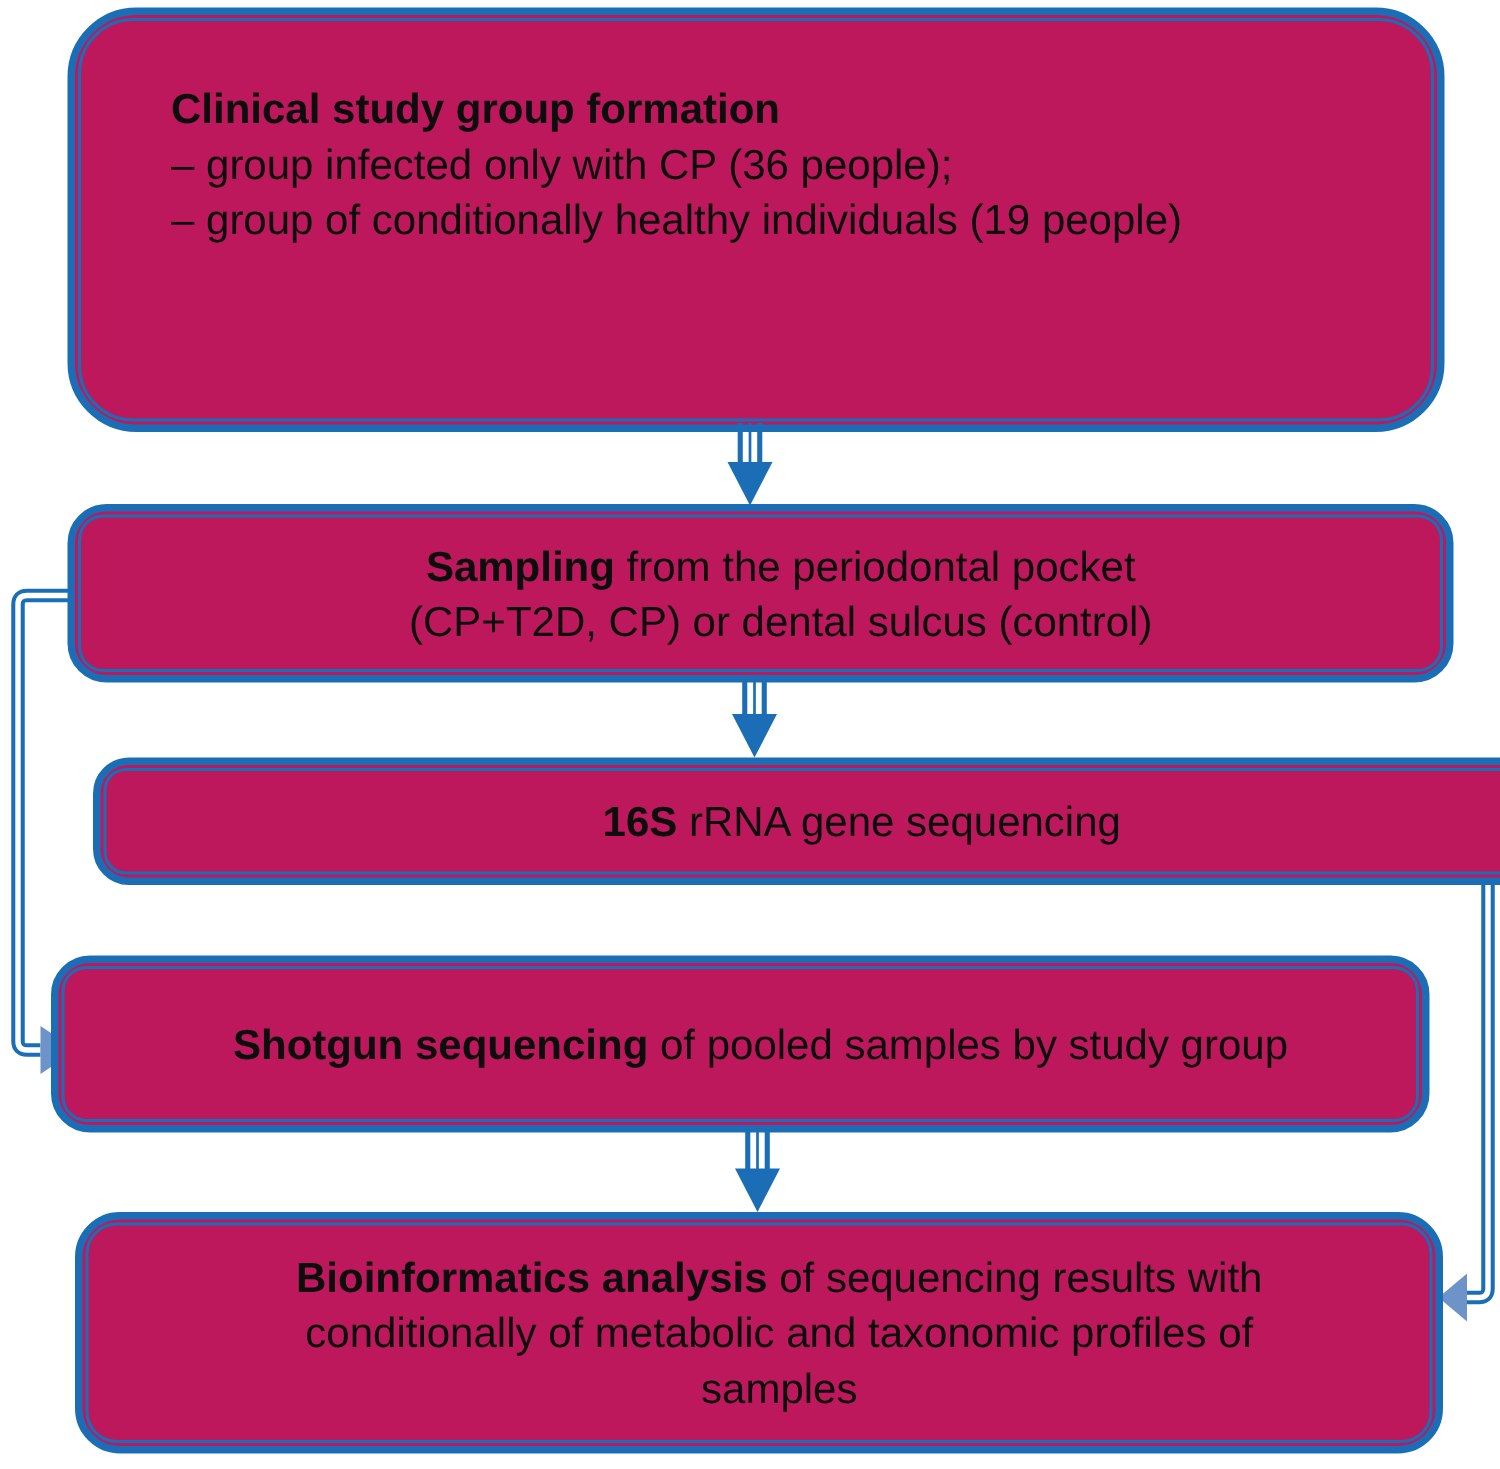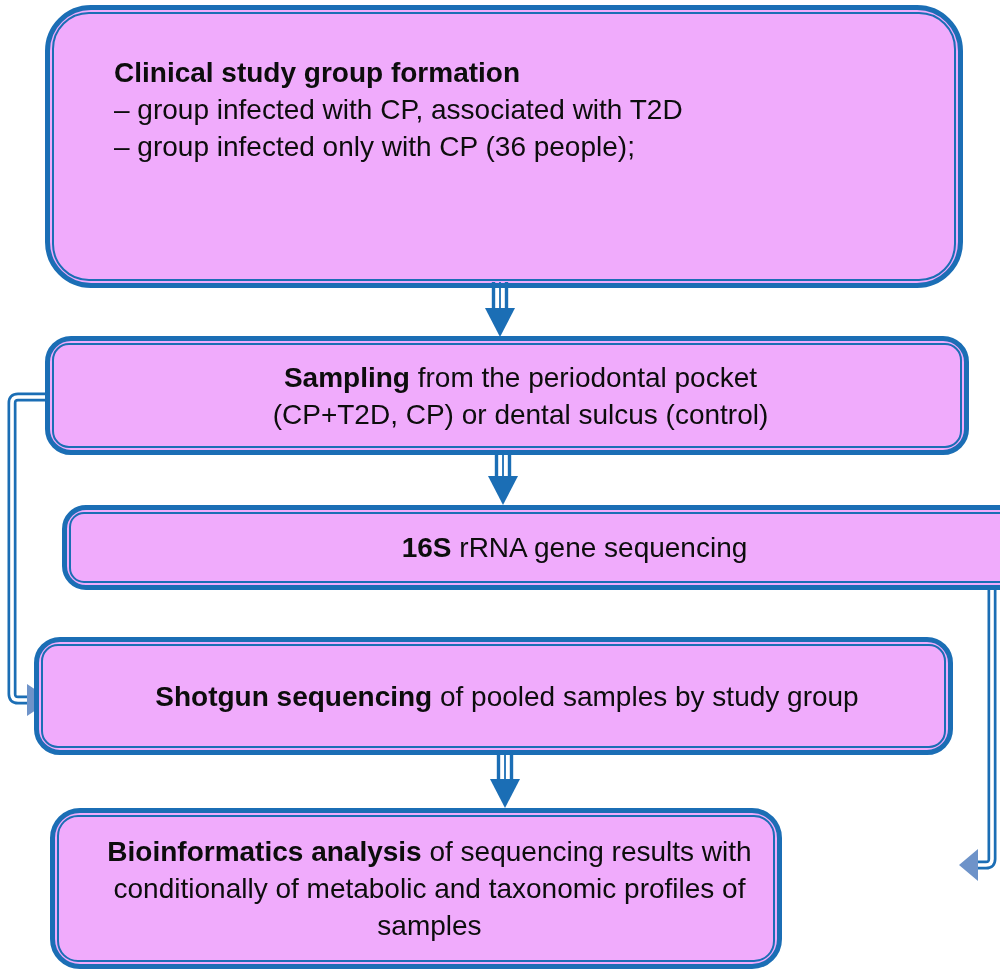--- a/index.html
+++ b/index.html
@@ -15,21 +15,21 @@
     width: 1000px;
     height: 979px;
     background: var(--background);
     font-family: "Liberation Sans", sans-serif;
     color: var(--text-color);
     overflow: hidden;
   }
   
   .box {
     position: absolute;
-    background: #f0abfc;
+    background: #be185d;
     border: 5px solid var(--line-blue);
     border-radius: var(--r, 26px);
   }
   .box::before {
     content: "";
     position: absolute;
     inset: 2px;
     border: 2px solid var(--line-blue);
     border-radius: calc(var(--r, 26px) - 9px);
     pointer-events: none;
@@ -75,22 +75,22 @@
 
   <svg class="conn" style="left:950px; top:538px;" width="50" height="356" viewBox="0 0 50 356">
     <path class="stroke-main" stroke-width="9" d="M 8 10 H 36 Q 42 10 42 16 V 321 Q 42 327 36 327 H 27"></path>
     <path class="stroke-white" stroke-width="3.6" d="M 8 10 H 36 Q 42 10 42 16 V 321 Q 42 327 36 327 H 27"></path>
     <polygon class="head-light" points="28,311 28,343 9,327"></polygon>
   </svg>
 
   <div class="box" style="left:45px; top:5px; width:918px; height:283px; --r:46px;">
     <div class="content left">
       <div class="bline"><b>Clinical study group formation</b></div>
-      <div class="bline">– group infected with CP, associated with T2D</div>
       <div class="bline">– group infected only with CP (36 people);</div>
+      <div class="bline">– group of conditionally healthy individuals (19 people)</div>
     </div>
   </div>
 
   <div class="box" style="left:45px; top:336px; width:924px; height:119px; --r:26px;">
     <div class="content center">
       <div class="bline"><b>Sampling</b><span> from the periodontal pocket</span></div>
       <div class="bline">(CP+T2D, CP) or dental sulcus (control)</div>
     </div>
   </div>
 
@@ -99,21 +99,21 @@
       <div class="bline"><b>16S</b><span> rRNA gene sequencing</span></div>
     </div>
   </div>
 
   <div class="box" style="left:34px; top:637px; width:919px; height:118px; --r:26px;">
     <div class="content center">
       <div class="bline"><b>Shotgun sequencing</b><span> of pooled samples by study group</span></div>
     </div>
   </div>
 
-  <div class="box" style="left:50px; top:808px; width:732px; height:161px; --r:30px;">
+  <div class="box" style="left:50px; top:808px; width:912px; height:161px; --r:30px;">
     <div class="content center">
       <div class="bline"><b>Bioinformatics analysis</b><span> of sequencing results with</span></div>
       <div class="bline">conditionally of metabolic and taxonomic profiles of</div>
       <div class="bline">samples</div>
     </div>
   </div>
 
   <svg class="down-arrow" style="left:478px; top:282px;" width="44" height="56" viewBox="0 0 44 56">
     <line class="stroke-main" stroke-width="3.4" x1="15.5" y1="0" x2="15.5" y2="28"></line>
     <line class="stroke-main" stroke-width="1.8" x1="22" y1="0" x2="22" y2="28"></line>

